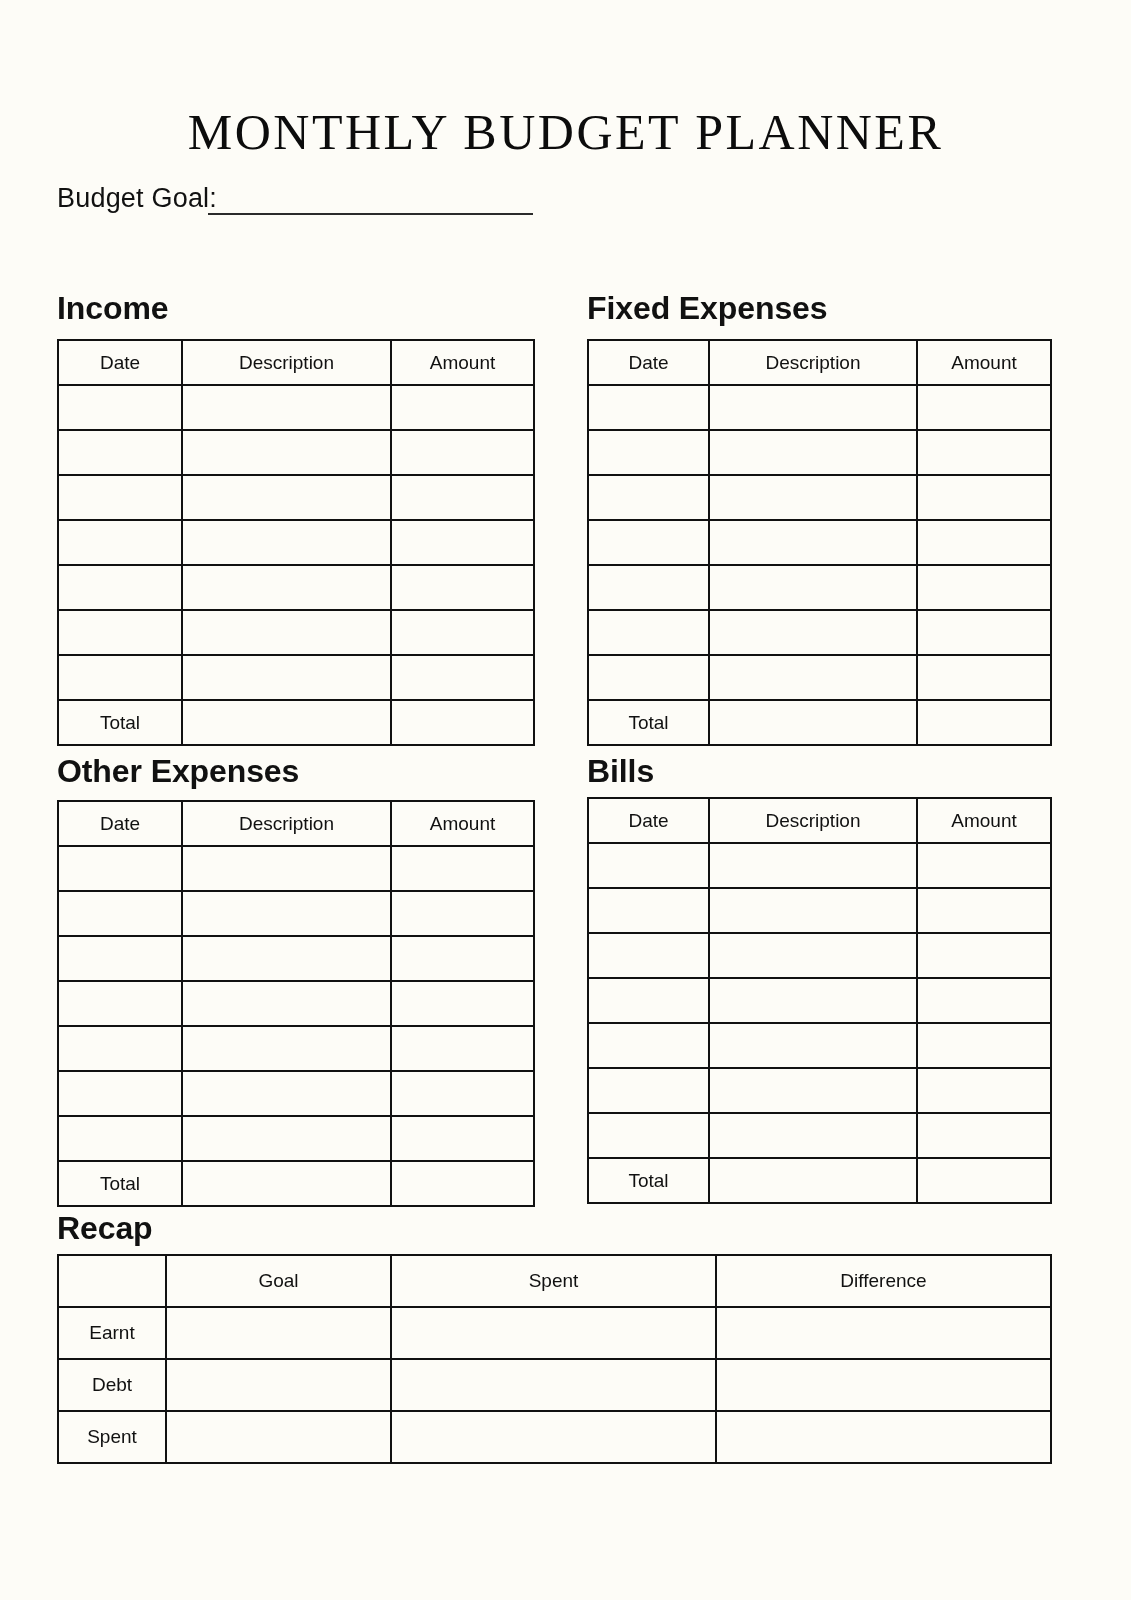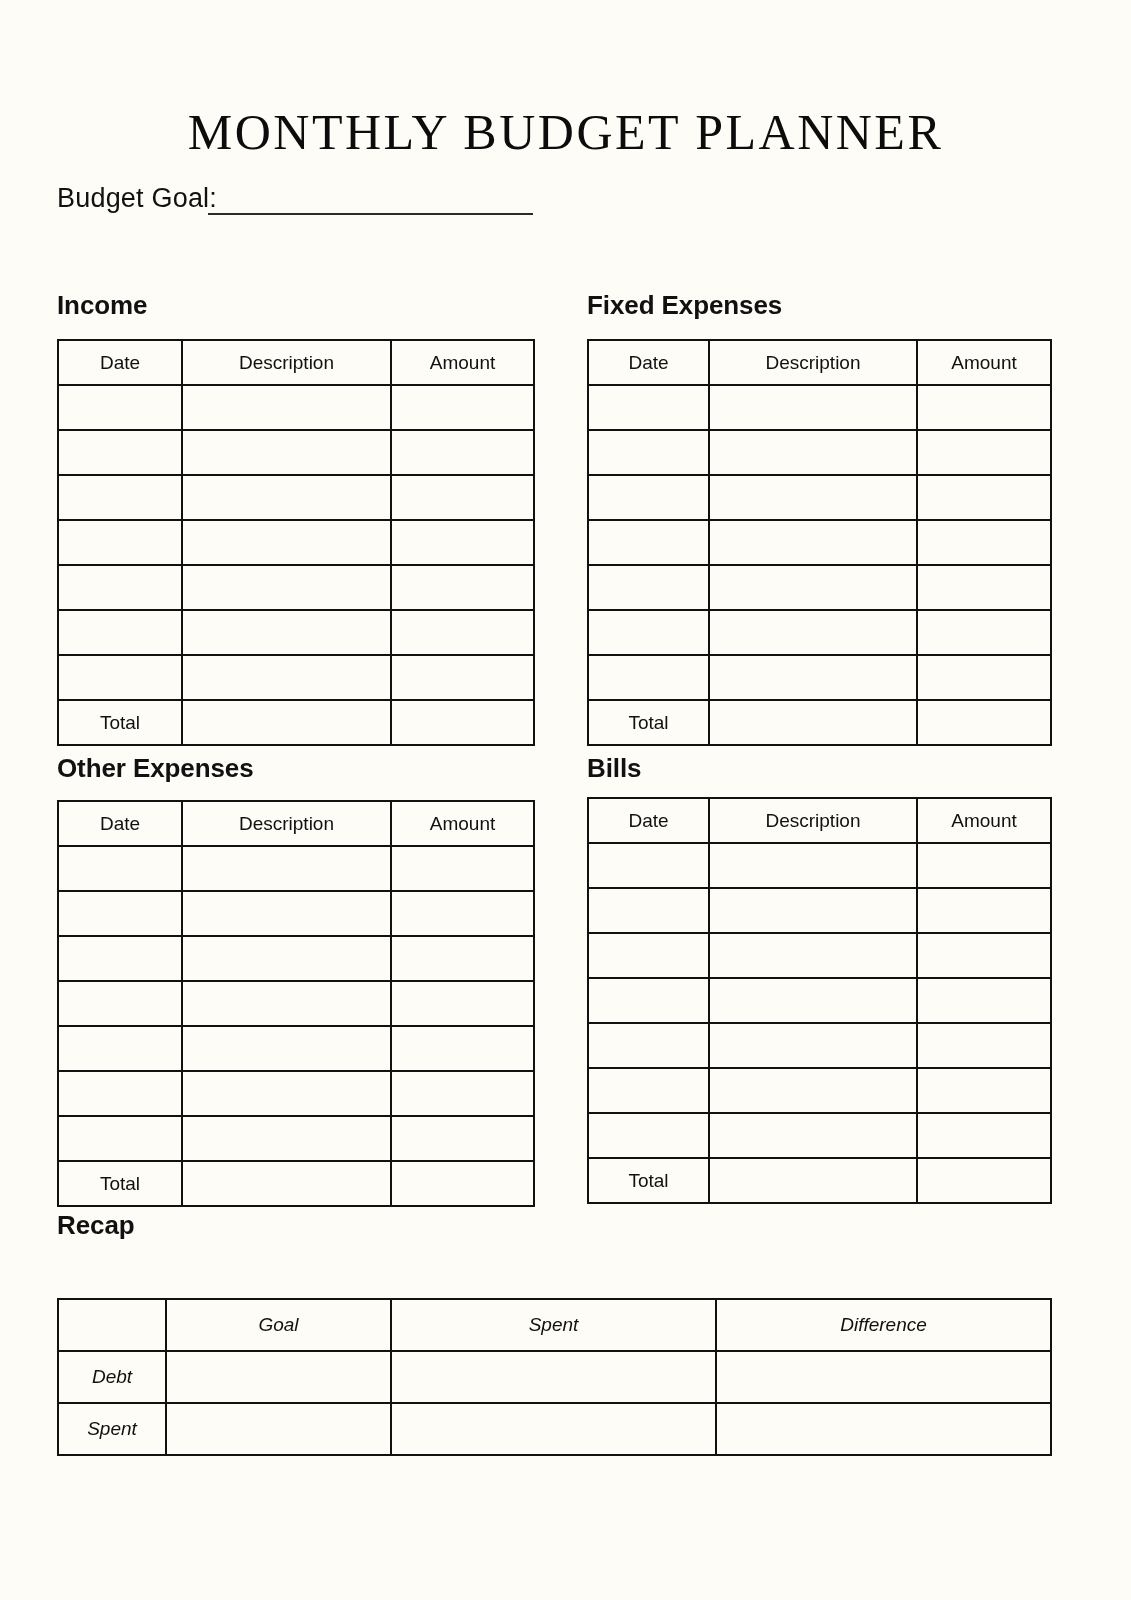--- a/index.html
+++ b/index.html
@@ -58,21 +58,21 @@
 
   #field-budget-goal { left: 57px; top: 183px; }
   #field-budget-goal .field-line { width: 325px; margin-left: -9px; }
 
   #field-month { left: 637px; top: 183px; }
   #field-month .field-line { width: 333px; margin-left: -2px; }
 
   
   .section-heading {
     position: absolute;
-    font-size: 26px;
+    font-size: 32px;
     font-weight: 700;
     letter-spacing: -0.1px;
     color: #111111;
     white-space: nowrap;
   }
 
   
   .budget-table {
     position: absolute;
     border-collapse: collapse;
@@ -104,25 +104,24 @@
   .col-amt   { width: 143px; }
 
   .tbl-right .col-date { width: 121px; }
   .tbl-right .col-desc { width: 208px; }
   .tbl-right .col-amt  { width: 134px; }
 
   
   .recap-table {
     position: absolute;
     left: 57px;
-    top: 1298px;
+    top: 1254px;
     width: 993px;
     border-collapse: collapse;
     table-layout: fixed;
-    font-style: italic;
   }
   .recap-table td,
   .recap-table th {
     border: 2px solid #111111;
     height: 50px;
     padding: 0;
     font-size: 19px;
     font-weight: 400;
     text-align: center;
     vertical-align: middle;
@@ -389,20 +388,26 @@
     <thead>
       <tr>
         <th></th>
         <th>Goal</th>
         <th>Spent</th>
         <th>Difference</th>
       </tr>
     </thead>
     <tbody>
       <tr>
+        <td>Earnt</td>
+        <td></td>
+        <td></td>
+        <td></td>
+      </tr>
+      <tr>
         <td>Debt</td>
         <td></td>
         <td></td>
         <td></td>
       </tr>
       <tr>
         <td>Spent</td>
         <td></td>
         <td></td>
         <td></td>

